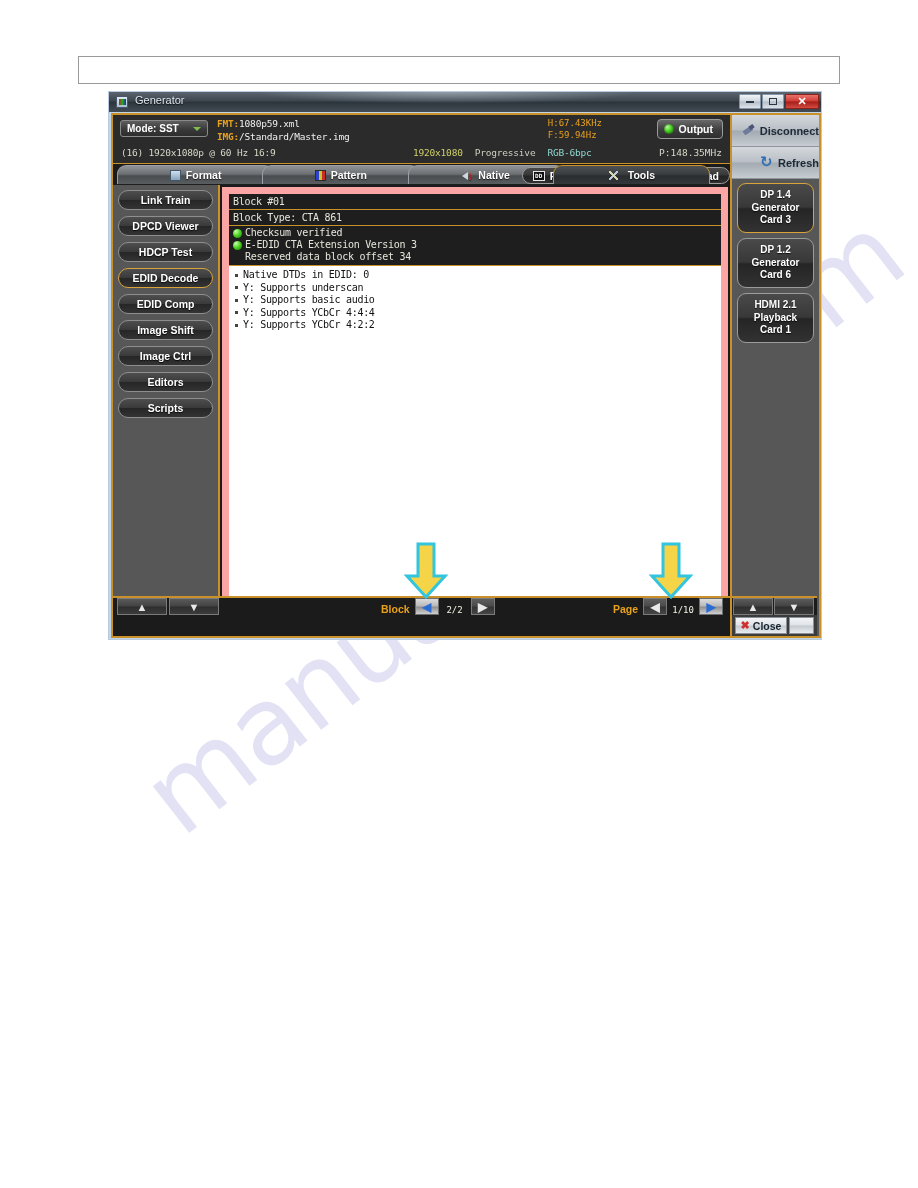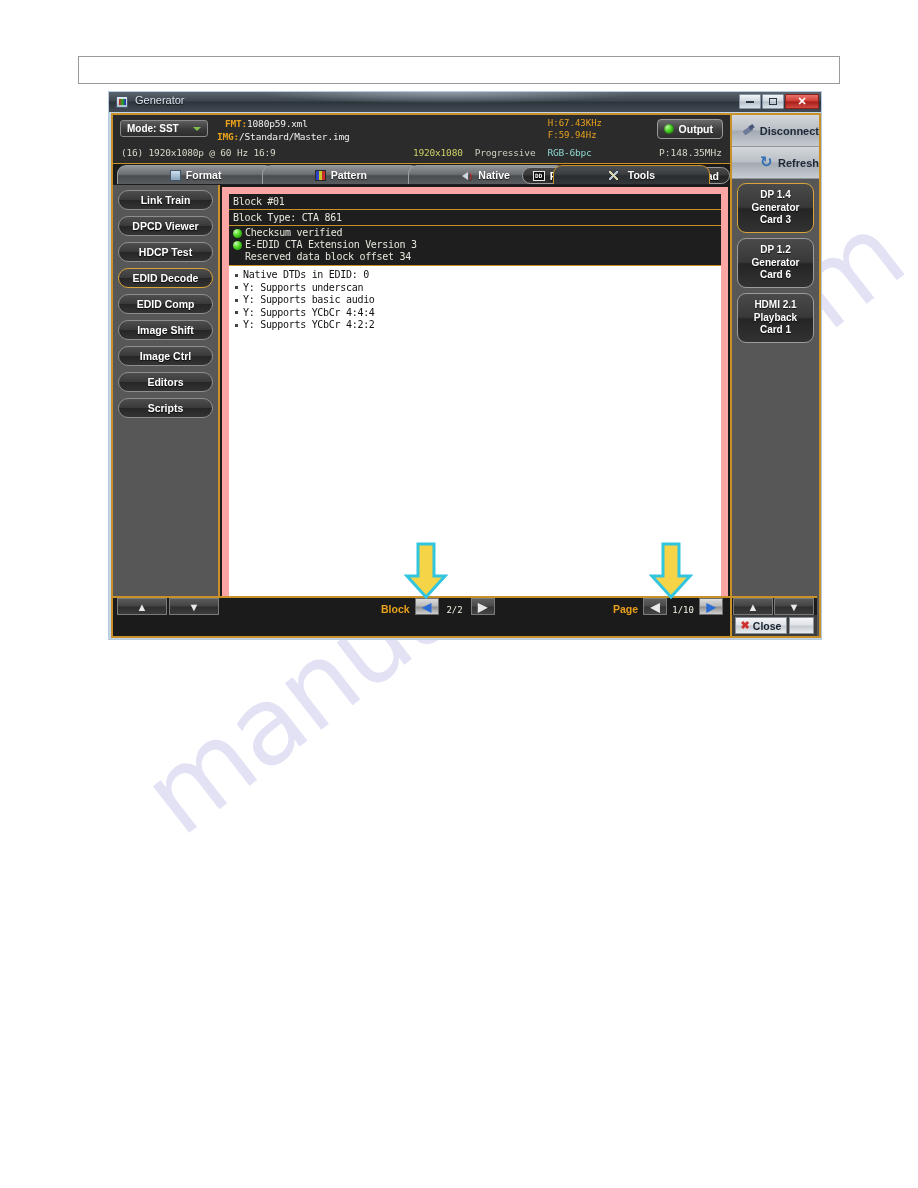--- a/index.html
+++ b/index.html
@@ -181,21 +181,21 @@
     border-right: 4px solid transparent;
     border-top: 4px solid #7fbf4f;
   }
   .mono { font-family: "DejaVu Sans Mono", monospace; }
   #fmt-line, #img-line {
     position: absolute;
     font-size: 9.5px;
     letter-spacing: -0.2px;
     white-space: nowrap;
   }
-  #fmt-line { left: 112px; top: 3px; }
+  #fmt-line { left: 104px; top: 3px; }
   #img-line { left: 104px; top: 16px; }
   .lbl-orange { color: #e8a11c; font-weight: bold; }
   .val-white  { color: #f0f0f0; }
   #timing-line {
     position: absolute;
     left: 8px; top: 32px;
     font-size: 9.5px;
     color: #d7d7c8;
     white-space: nowrap;
     letter-spacing: -0.2px;

